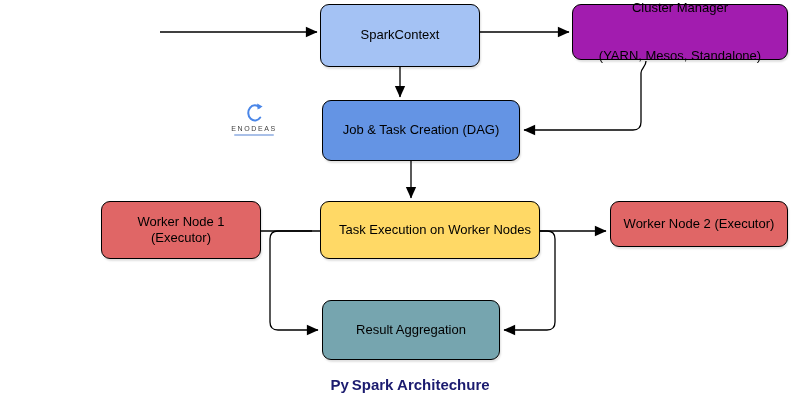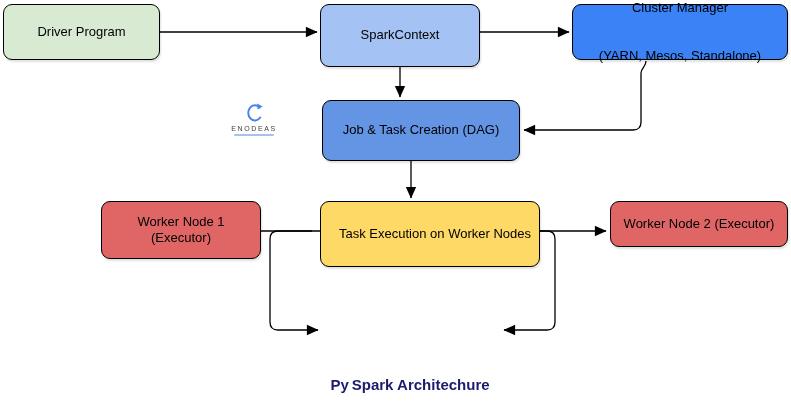--- a/index.html
+++ b/index.html
@@ -36,21 +36,21 @@
     font-size: 13px;
     color: #000000;
     line-height: 1.25;
     box-shadow: 1px 2px 2px rgba(0,0,0,0.12);
     padding: 2px 6px;
   }
   .node-driver   { left: 3px;   top: 4px;   width: 157px; height: 56px; }
   .node-spark    { left: 320px; top: 4px;   width: 160px; height: 63px; }
   .node-cluster  { left: 572px; top: 4px;   width: 216px; height: 56px; }
   .node-dag      { left: 322px; top: 100px; width: 198px; height: 61px; text-align: right; }
-  .node-task     { left: 320px; top: 201px; width: 220px; height: 66px; padding-left: 16px; }
+  .node-task     { left: 320px; top: 201px; width: 220px; height: 58px; padding-left: 16px; }
   .node-worker1  { left: 54px;  top: 201px; width: 160px; height: 58px; margin-left: 47px; }
   .node-worker2  { left: 610px; top: 201px; width: 178px; height: 46px; }
   .node-result   { left: 322px; top: 300px; width: 178px; height: 60px; }
 
   .logo {
     position: absolute;
     left: 228px;
     top: 103px;
     width: 52px;
     text-align: center;
@@ -107,49 +107,49 @@
       <path d="M400,60 L400,97" marker-end="url(#ah)"></path>
       <path d="M646,61 C646,67 641,68 641,73 L641,122 Q641,130 633,130 L524,130" marker-end="url(#ah)"></path>
       <path d="M411,161 L411,198" marker-end="url(#ah)"></path>
       <path d="M320,231 L224,231" marker-end="url(#ah)"></path>
       <path d="M540,231 L606,231" marker-end="url(#ah)"></path>
       <path d="M312,231 L278,231 Q270,231 270,239 L270,322 Q270,330 278,330 L318,330" marker-end="url(#ah)"></path>
       <path d="M540,231 L547,231 Q555,231 555,239 L555,322 Q555,330 547,330 L504,330" marker-end="url(#ah)"></path>
     </g>
   </svg>
 
-  <div class="node node-driver" style="background: rgb(217, 234, 211);">
-    <span>Driver Program</span>
-  </div>
 
   <div class="node node-spark" style="background: rgb(164, 194, 244);">
     <span>SparkContext</span>
   </div>
 
-  <div class="node node-cluster" style="background: #3b82f6; gap: 32px;">
+  <div class="node node-cluster" style="background: #a21caf; gap: 32px;">
     <span>Cluster Manager</span>
     <span>(YARN, Mesos, Standalone)</span>
   </div>
 
   <div class="node node-dag" style="background: rgb(100, 148, 228);">
     <span>Job &amp; Task Creation (DAG)</span>
   </div>
 
   <div class="node node-task" style="background: rgb(255, 217, 102);">
     <span>Task Execution on Worker Nodes</span>
   </div>
 
   <div class="node node-worker1" style="background: rgb(224, 102, 102);">
     <span>Worker Node 1 (Executor)</span>
   </div>
 
   <div class="node node-worker2" style="background: rgb(224, 102, 102);">
     <span>Worker Node 2 (Executor)</span>
   </div>
 
+  <div class="node node-result" style="background: rgb(118, 165, 175);">
+    <span>Result Aggregation</span>
+  </div>
 
   <div class="logo">
     <div class="logo-icon-wrap">
       <svg width="19" height="21" viewBox="0 0 19 21" xmlns="http://www.w3.org/2000/svg">
         <path d="M14.5,4.5 A6.6,7.6 0 1 0 15.2,14.5" fill="none" stroke="#4a86e8" stroke-width="2" stroke-linecap="round"></path>
         <path d="M12.2,0.6 L17.6,3.4 L12.6,6.6 z" fill="#4a86e8"></path>
       </svg>
     </div>
     <div class="logo-brand">ENODEAS</div>
     <div class="logo-tagline"></div>

